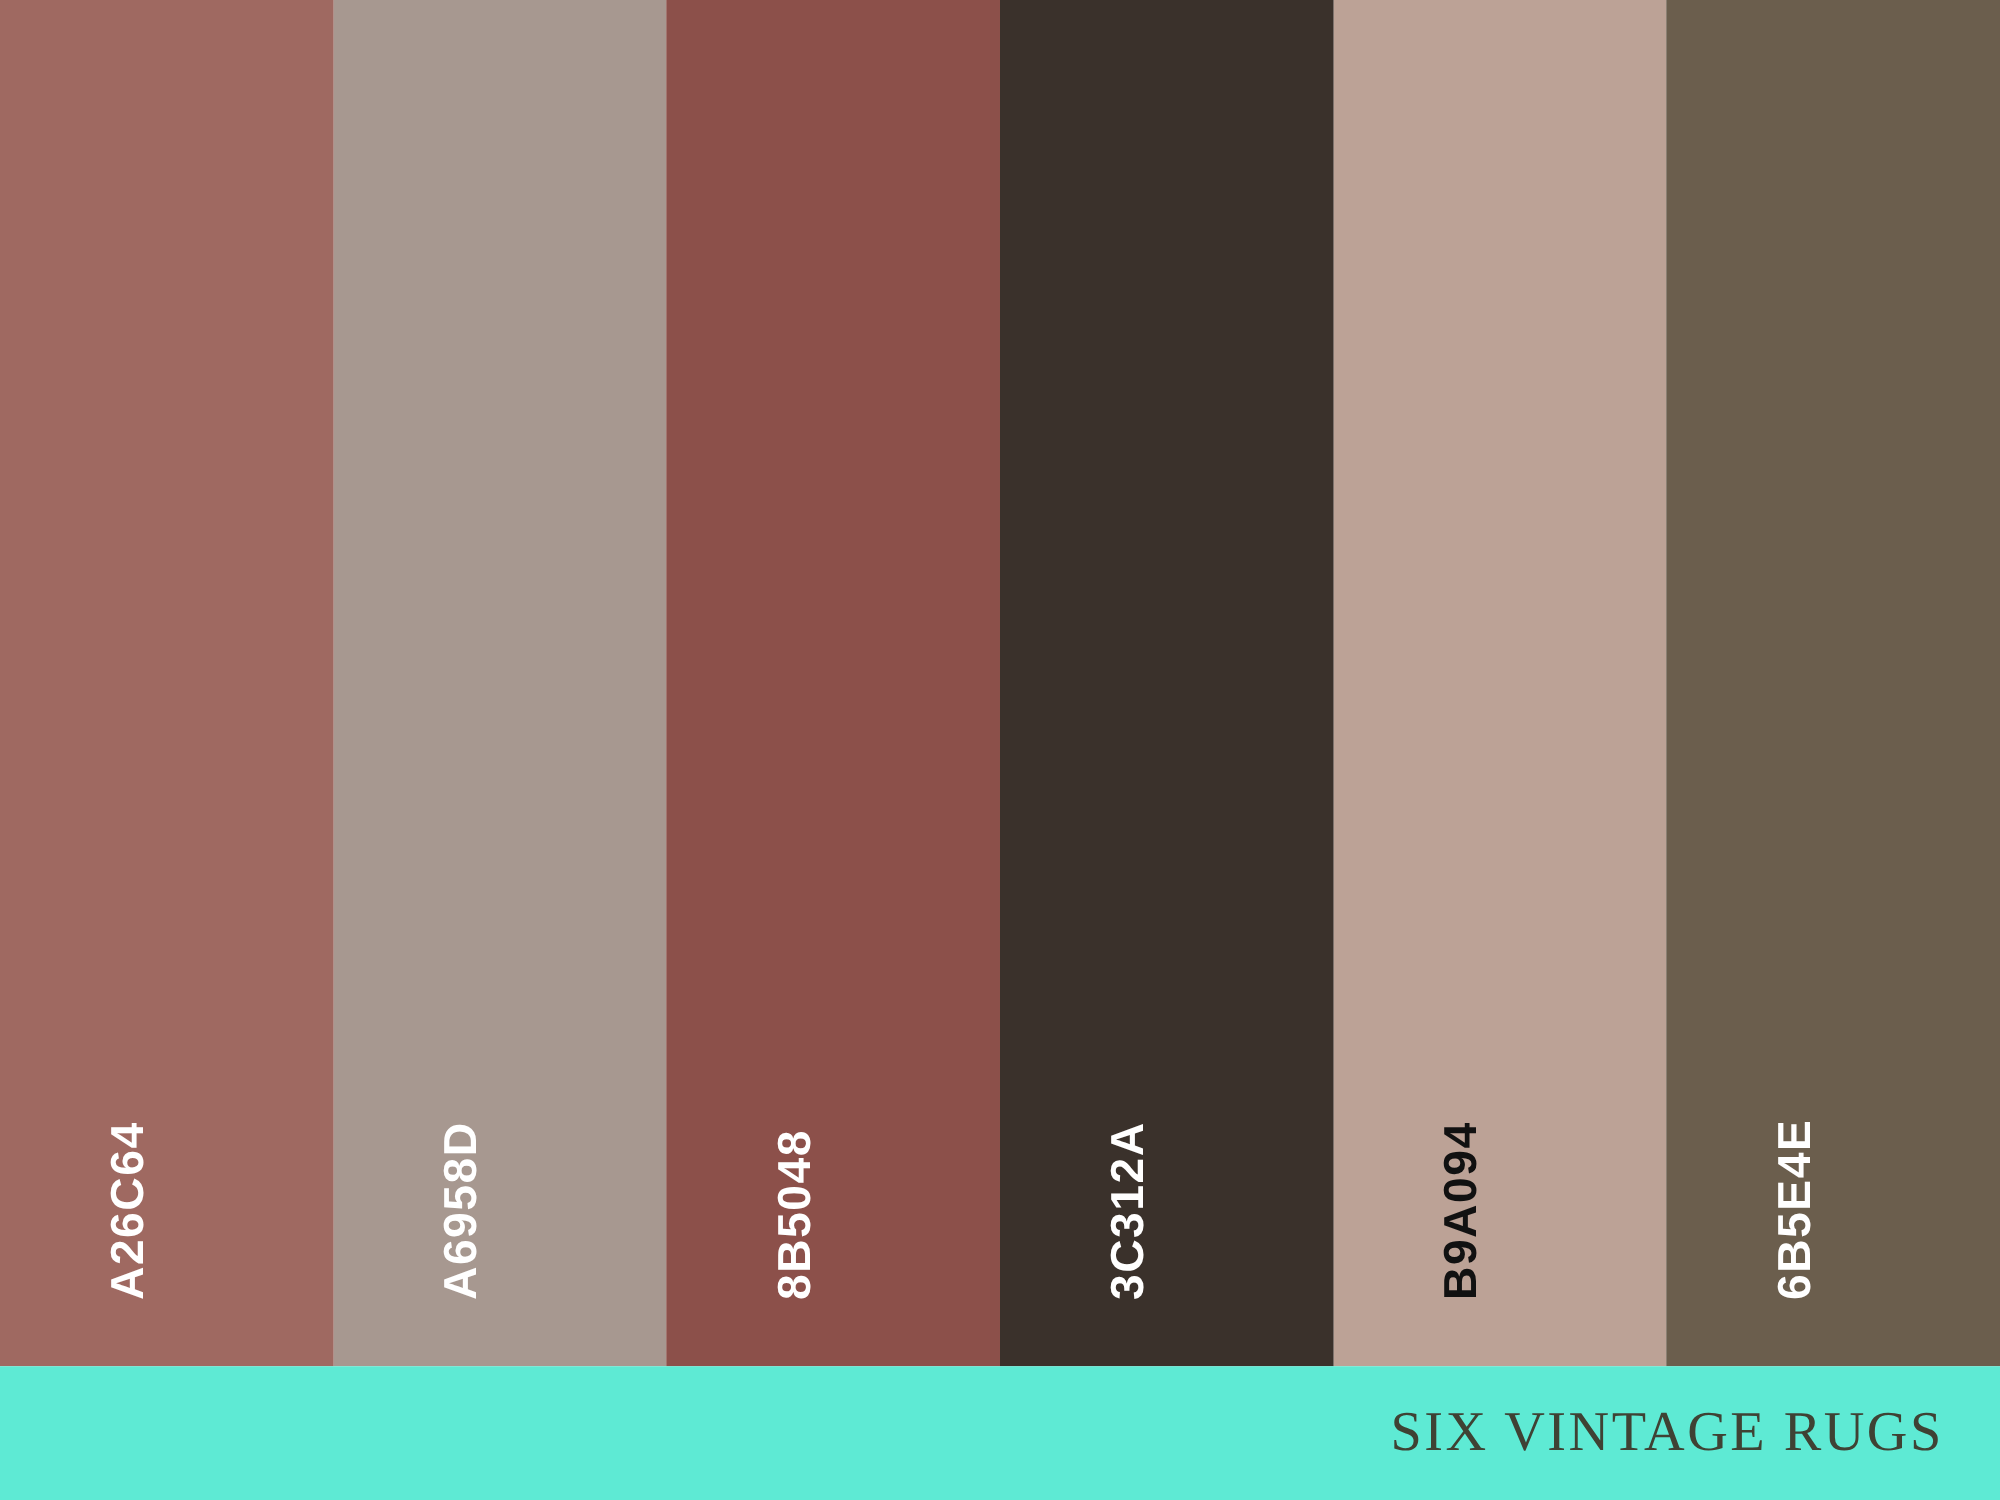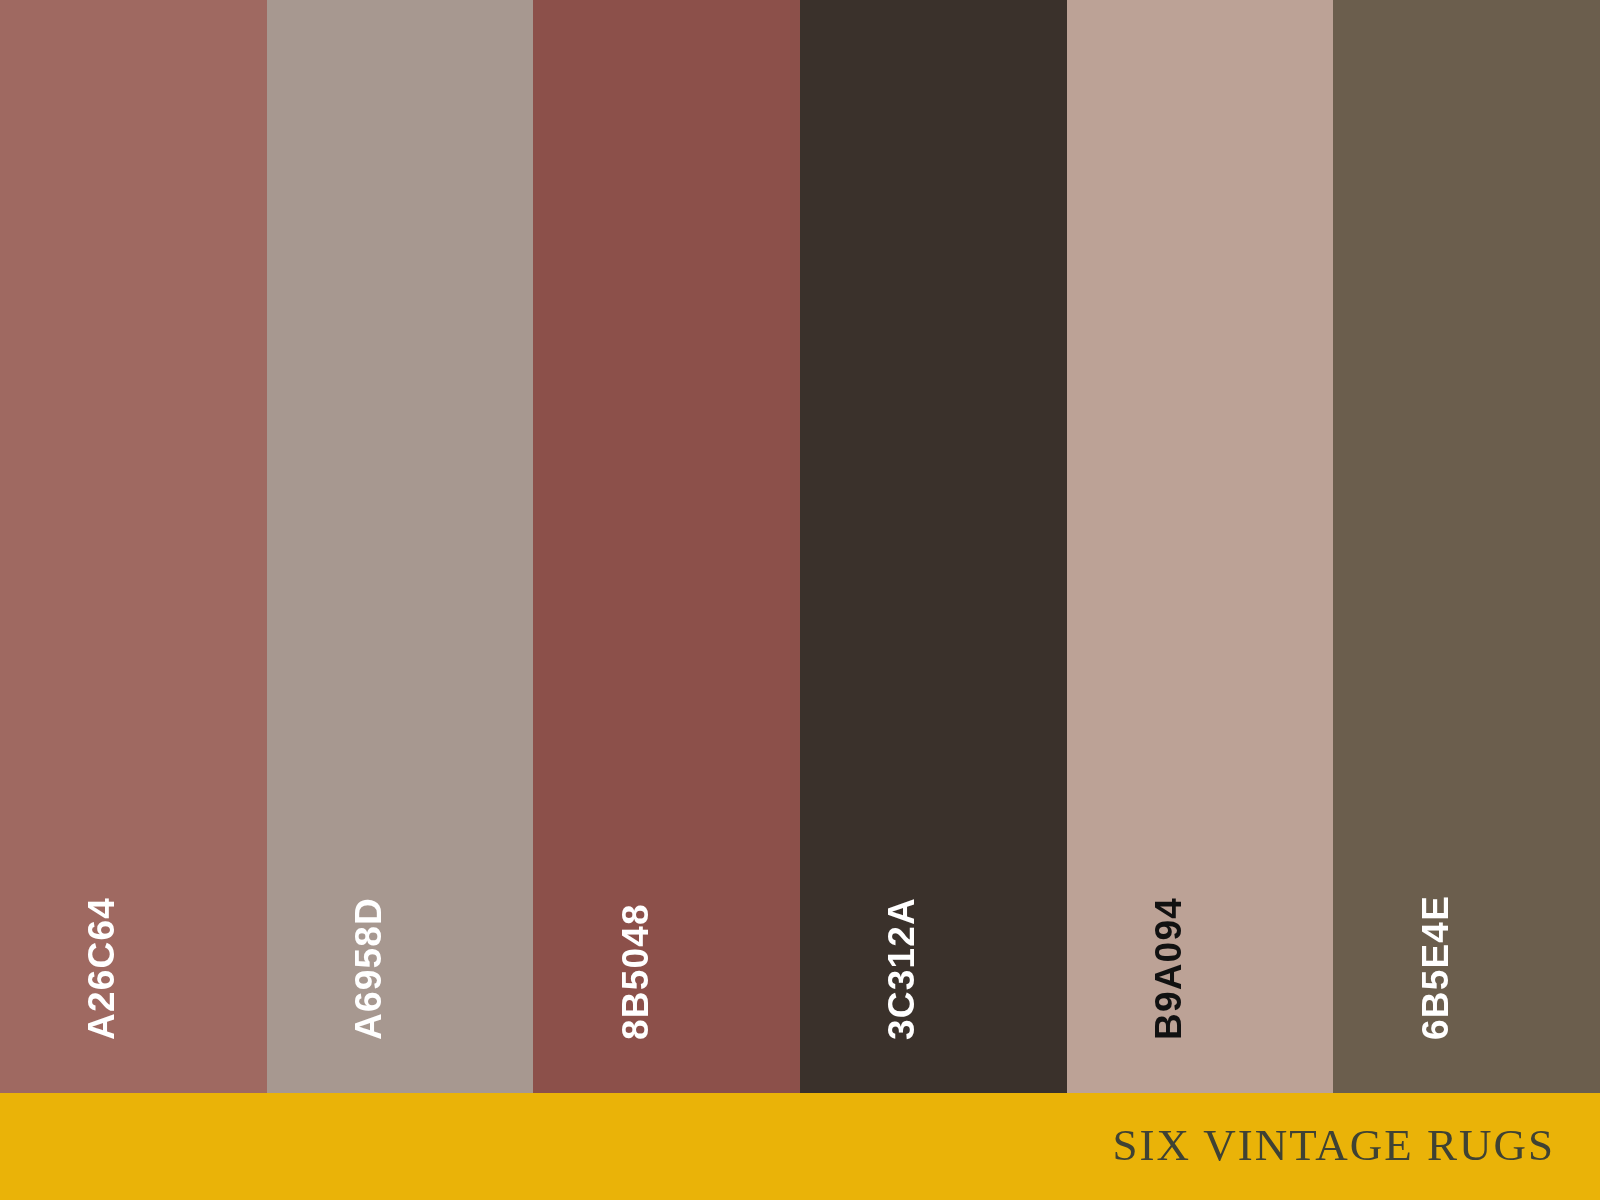--- a/index.html
+++ b/index.html
@@ -74,21 +74,21 @@
   }
 
   .light-text { color: #ffffff; }
   .dark-text  { color: #111111; }
 
   
   #footer-bar {
     position: relative;
     width: 1600px;
     height: 107px;
-    background: #eab308;
+    background: #5eead4;
     display: flex;
     align-items: center;
     justify-content: flex-end;
   }
 
   #brand-wordmark {
     font-family: "Liberation Serif", "DejaVu Serif", serif;
     font-size: 45px;
     letter-spacing: 2.0px;
     color: #3f4234;

